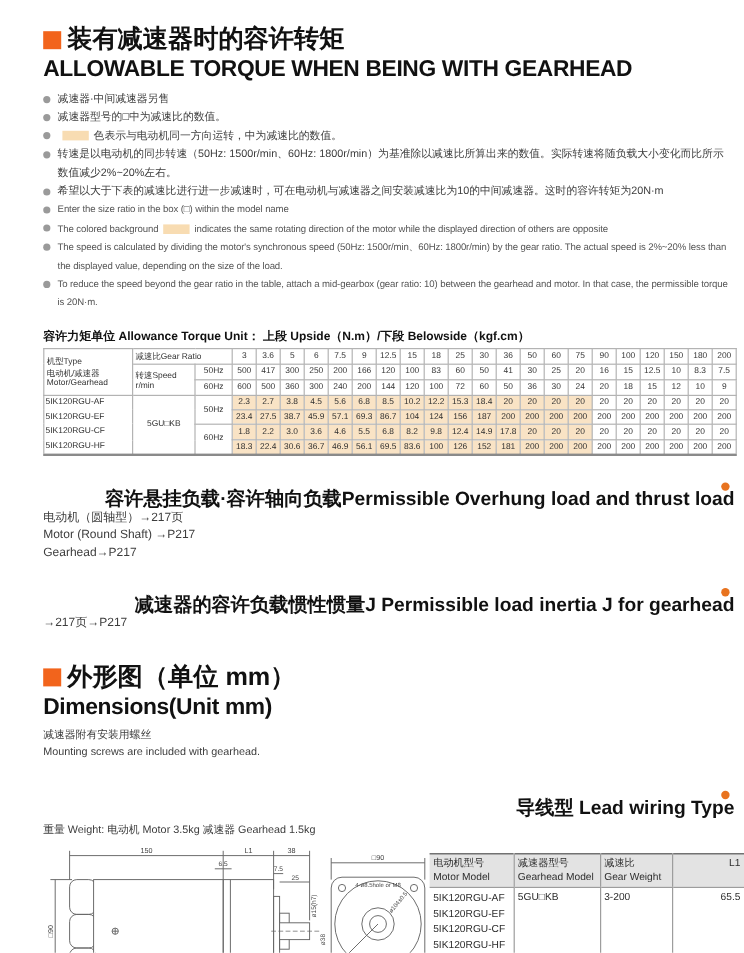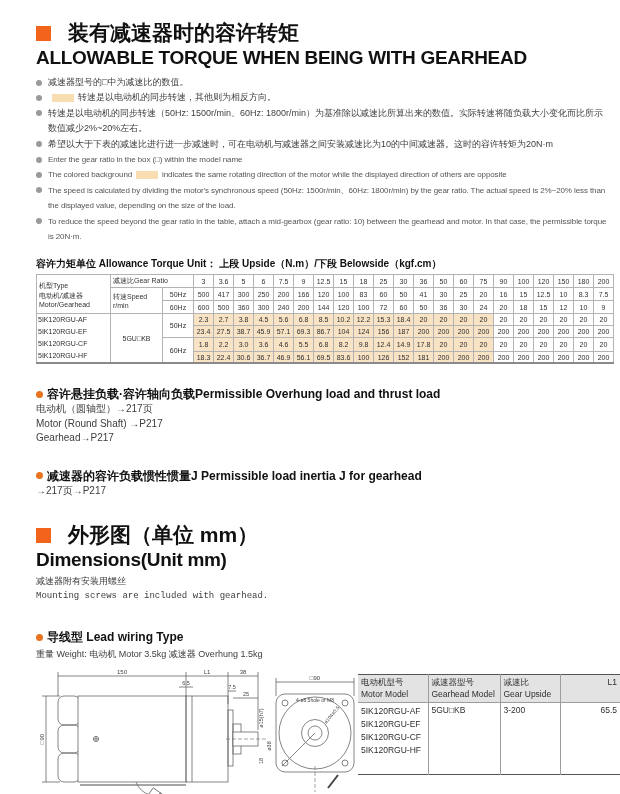--- a/index.html
+++ b/index.html
@@ -5,21 +5,21 @@
   * { margin:0; padding:0; box-sizing:border-box; }
   html,body { background:#ffffff; }
   body {
     width:620px; height:794px; overflow:hidden;
     font-family:"Liberation Sans","DejaVu Sans",sans-serif;
     color:#222;
   }
   .page { padding:20px 8px 0 36px; }
 
   
-  .h-zh { display:flex; align-items:center; gap:14px; font-size:21px; font-weight:bold; color:#111; line-height:26px; }
+  .h-zh { display:flex; align-items:center; gap:2px; font-size:21px; font-weight:bold; color:#111; line-height:26px; }
   .sq { width:15px; height:15px; background:#f2641c; display:inline-block; margin-right:3px; flex:0 0 auto; }
   .h-en { font-size:19px; font-weight:bold; color:#111; line-height:23px; letter-spacing:-0.3px; margin-bottom:6px; }
 
   
   ul.notes { list-style:none; }
   ul.notes li { position:relative; padding-left:12px; font-size:9px; color:#3d3d3d; line-height:15.4px; }
   ul.notes li.en { font-size:8px; color:#555; letter-spacing:-0.1px; }
   .dot { position:absolute; left:0; top:4.5px; width:6px; height:6px; border-radius:50%; background:#9a9a9a; }
   .swatch { display:inline-block; width:22px; height:8px; background:#f8dcb2; margin:0 4px; vertical-align:middle; }
 
@@ -28,25 +28,25 @@
   table.torque { border-collapse:collapse; table-layout:fixed; width:578px; }
   table.torque td { border:1px solid #b3b3b3; font-size:7px; color:#2e2e2e; text-align:center; padding:0 1px; height:12px; overflow:hidden; white-space:nowrap; }
   table.torque tr.hd td { height:13px; color:#333; }
   table.torque td.lft { text-align:left; padding-left:2px; }
   table.torque td.hl { background:#f9e3c5; }
   table.torque td.models div { line-height:12px; font-size:7px; text-align:left; }
   table.torque { border-top:1px solid #8a8a8a; border-bottom:2px solid #8a8a8a; }
 
   
   .sec { margin-top:22px; }
-  .sec-h { display:flex; align-items:center; font-size:12px; font-weight:bold; color:#111; line-height:16px; }
+  .sec-h { display:flex; align-items:flex-end; font-size:16px; font-weight:bold; color:#111; line-height:16px;flex-direction:column; }
   .sec-h .odot { width:7px; height:7px; border-radius:50%; background:#e8731f; margin-right:4px; flex:0 0 auto; }
   .sec-line { font-size:10px; color:#3d3d3d; line-height:14.5px; }
 
-  .dim-note { font-size:9px; color:#3d3d3d; line-height:14px;font-family:Liberation Mono, monospace; }
+  .dim-note { font-size:9px; color:#3d3d3d; line-height:14px; }
 
   .lead-h { margin-top:13px; }
   .weight { font-size:9px; color:#3d3d3d; line-height:15px; margin-top:2px; }
 
   
   .bottom { display:flex; margin-top:4px; }
   svg text { font-family:"Liberation Sans","DejaVu Sans",sans-serif; fill:#444; }
   .draw { flex:0 0 auto; }
 
   
@@ -63,25 +63,26 @@
 
 <div class="page">
 
   <div class="h-zh">
     <span class="sq"></span>
     <span>装有减速器时的容许转矩</span>
   </div>
   <div class="h-en">ALLOWABLE TORQUE WHEN BEING WITH GEARHEAD</div>
 
   <ul class="notes">
+    <li><span class="dot"></span><span>减速器·中间减速器另售</span></li>
     <li><span class="dot"></span><span>减速器型号的□中为减速比的数值。</span></li>
-    <li><span class="dot"></span><span class="swatch"></span><span>转速是以电动机的同步转速，其他则为相反方向。</span></li>
+    <li><span class="dot"></span><span class="swatch"></span><span>色表示与电动机同一方向运转，中为减速比的数值。</span></li>
     <li><span class="dot"></span><span>转速是以电动机的同步转速（50Hz: 1500r/min、60Hz: 1800r/min）为基准除以减速比所算出来的数值。实际转速将随负载大小变化而比所示数值减少2%~20%左右。</span></li>
     <li><span class="dot"></span><span>希望以大于下表的减速比进行进一步减速时，可在电动机与减速器之间安装减速比为10的中间减速器。这时的容许转矩为20N·m</span></li>
-    <li class="en"><span class="dot"></span><span>Enter the gear ratio in the box (□) within the model name</span></li>
+    <li class="en"><span class="dot"></span><span>Enter the size ratio in the box (□) within the model name</span></li>
     <li class="en"><span class="dot"></span><span>The colored background</span><span class="swatch"></span><span>indicates the same rotating direction of the motor while the displayed direction of others are opposite</span></li>
     <li class="en"><span class="dot"></span><span>The speed is calculated by dividing the motor's synchronous speed (50Hz: 1500r/min、60Hz: 1800r/min) by the gear ratio. The actual speed is 2%~20% less than the displayed value, depending on the size of the load.</span></li>
     <li class="en"><span class="dot"></span><span>To reduce the speed beyond the gear ratio in the table, attach a mid-gearbox (gear ratio: 10) between the gearhead and motor. In that case, the permissible torque is 20N·m.</span></li>
   </ul>
 
   <div class="tbl-title">容许力矩单位 Allowance Torque Unit： 上段 Upside（N.m）/下段 Belowside（kgf.cm）</div>
   <table class="torque">
     <colgroup>
       <col style="width:74px">
         <col style="width:52px">
@@ -295,21 +296,21 @@
   </div>
   <div class="h-en" style="margin-bottom:4px;">Dimensions(Unit mm)</div>
   <div class="dim-note">减速器附有安装用螺丝</div>
   <div class="dim-note">Mounting screws are included with gearhead.</div>
 
   <div class="sec lead-h" style="margin-top:26px;">
     <div class="sec-h">
       <span class="odot"></span>
       <span>导线型 Lead wiring Type</span>
     </div>
-    <div class="weight">重量 Weight: 电动机 Motor 3.5kg 减速器 Overhung 1.5kg</div>
+    <div class="weight">重量 Weight: 电动机 Motor 3.5kg 减速器 Gearhead 1.5kg</div>
   </div>
 
   <div class="bottom">
 
     <svg class="draw" width="320" height="144" viewBox="0 0 320 144">
       <g stroke="#666" stroke-width="0.8" fill="none">
 
         <line x1="22" y1="10" x2="150" y2="10"></line>
           <line x1="150" y1="10" x2="192" y2="10"></line>
           <line x1="192" y1="10" x2="222" y2="10"></line>
@@ -387,21 +388,21 @@
         <colgroup>
             <col style="width:70px">
             <col style="width:72px">
             <col style="width:60px">
             <col style="width:60px">
           </colgroup>
         <tbody>
             <tr class="mh">
           <td><span>电动机型号</span><br><span>Motor Model</span></td>
           <td><span>减速器型号</span><br><span>Gearhead Model</span></td>
-          <td><span>减速比</span><br><span>Gear Upside</span></td>
+          <td><span>减速比</span><br><span>Gear Weight</span></td>
           <td class="num">L1</td>
         </tr>
         <tr>
           <td style="height:72px;">
             <div class="ln">5IK120RGU-AF</div>
             <div class="ln">5IK120RGU-EF</div>
             <div class="ln">5IK120RGU-CF</div>
             <div class="ln">5IK120RGU-HF</div>
           </td>
           <td>5GU□KB</td>

